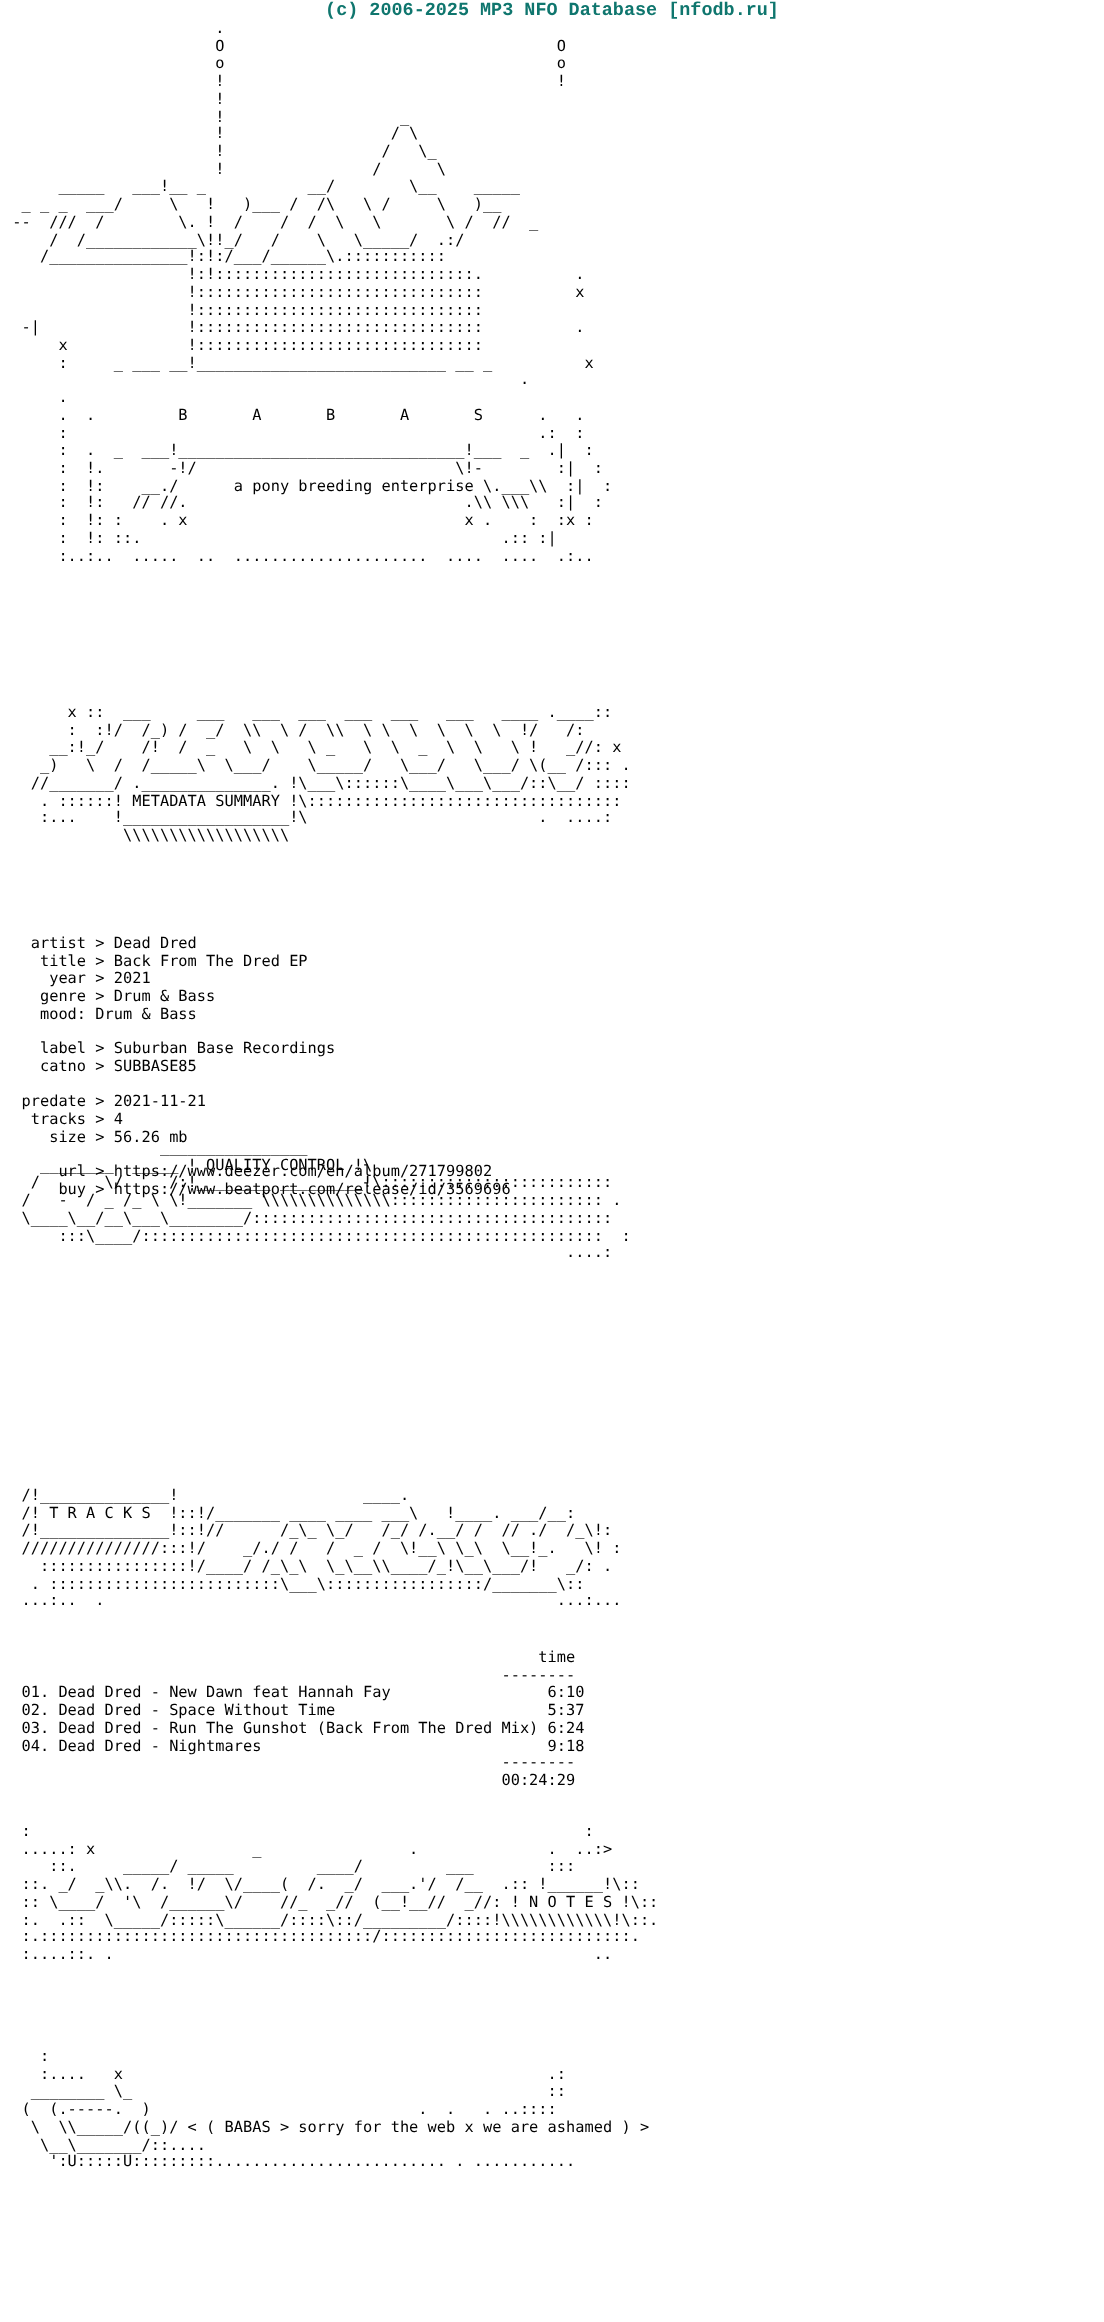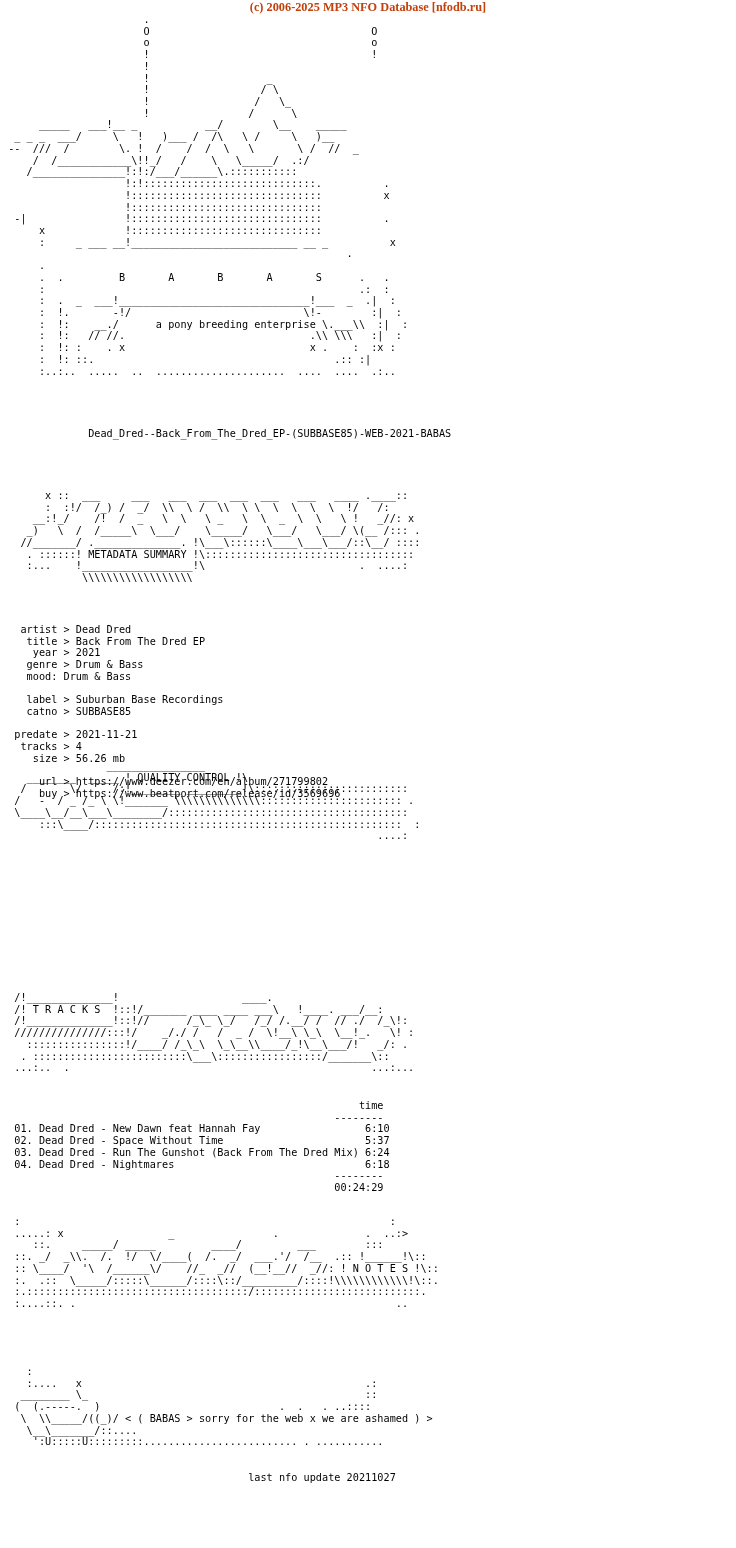--- a/index.html
+++ b/index.html
@@ -12,22 +12,22 @@
   }
   #sheet{
     position:relative;
     width:736px;
     height:1548px;
   }
   .hdr{
     position:absolute;
     top:0px; left:0px; right:0px;
     text-align:center;
-    color:#c2410c;
-    font-family:Liberation Serif, serif;
+    color:#0f766e;
+    font-family:Liberation Mono, monospace;
     font-size:12.3px;
     line-height:14px;
     font-weight:bold;
     letter-spacing:0px;
     white-space:pre;
   }
   pre.art{
     position:absolute;
     margin:0;
     padding:0;
@@ -35,21 +35,21 @@
     font-family:"DejaVu Sans Mono","Liberation Mono",monospace;
     font-size:10.2px;
     line-height:11.72px;
     letter-spacing:0.02px;
     white-space:pre;
     font-weight:normal;
   }
   
   #mainart   {top:14px;  left:2px;}
   #reltitle  {top:428px; left:2px;}
-  #metaart   {top:470px; left:2px;margin-top:20px;}
+  #metaart   {top:470px; left:2px;}
   #metatxt   {top:596px; left:2px;margin-top:28px;}
   #qcart     {top:760px; left:2px;}
   #qctxt     {top:918px; left:2px;}
   #tracksart {top:992px; left:2px;}
   #trackstxt {top:1100px;left:2px;}
   #notesart  {top:1216px;left:2px;}
   #notestxt  {top:1328px;left:2px;}
   #footart   {top:1366px;left:2px;}
   #foottxt   {top:1472px;left:2px;}
 </style>
@@ -85,21 +85,20 @@
       .  .         B       A       B       A       S      .   .
       :                                                   .:  :
       :  .  _  ___!_______________________________!___  _  .|  :
       :  !.       -!/                            \!-        :|  :
       :  !:    __./      a pony breeding enterprise \.___\\  :|  :
       :  !:   // //.                              .\\ \\\   :|  :
       :  !: :    . x                              x .    :  :x :
       :  !: ::.                                       .:: :|
       :..:..  .....  ..  .....................  ....  ....  .:..</pre>
 
-  <pre class="art" id="reltitle">              Dead_Dred--Back_From_The_Dred_EP-(SUBBASE85)-WEB-2021-BABAS</pre>
 
   <pre class="art" id="metaart">       x ::  ___     ___   ___  ___  ___  ___   ___   ____ .____::
        :  :!/  /_) /  _/  \\  \ /  \\  \ \  \  \  \  \  !/   /:
      __:!_/    /!  /  _   \  \   \ _   \  \  _  \  \   \ !   _//: x
     _)   \  /  /_____\  \___/    \_____/   \___/   \___/ \(__ /::: .
    //_______/ .______________. !\___\::::::\____\___\___/::\__/ ::::
     . ::::::! METADATA SUMMARY !\::::::::::::::::::::::::::::::::::
     :...    !__________________!\                         .  ....:
              \\\\\\\\\\\\\\\\\\</pre>
 
@@ -134,21 +133,21 @@
   ///////////////:::!/    _/./ /   /  _ /  \!__\ \_\  \__!_.   \! :
     ::::::::::::::::!/____/ /_\_\  \_\__\\____/_!\__\___/!   _/: .
    . :::::::::::::::::::::::::\___\:::::::::::::::::/_______\::
   ...:..  .                                                 ...:...</pre>
 
   <pre class="art" id="trackstxt">                                                          time
                                                       --------
   01. Dead Dred - New Dawn feat Hannah Fay                 6:10
   02. Dead Dred - Space Without Time                       5:37
   03. Dead Dred - Run The Gunshot (Back From The Dred Mix) 6:24
-  04. Dead Dred - Nightmares                               6:18
+  04. Dead Dred - Nightmares                               9:18
                                                       --------
                                                       00:24:29</pre>
 
   <pre class="art" id="notesart">  :                                                            :
   .....: x                 _                .              .  ..:&gt;
      ::.     _____/ _____         ____/         ___        :::
   ::. _/  _\\.  /.  !/  \/____(  /.  _/  ___.'/  /__  .:: !______!\::
   :: \____/  '\  /______\/    //_  _//  (__!__//  _//: ! N O T E S !\::
   :.  .::  \_____/:::::\______/::::\::/_________/::::!\\\\\\\\\\\\!\::.
   :.::::::::::::::::::::::::::::::::::::/:::::::::::::::::::::::::::.
@@ -156,15 +155,14 @@
 
 
   <pre class="art" id="footart">    :
     :....   x                                              .:
    ________ \_                                             ::
   (  (.-----.  )                             .  .   . ..::::
    \  \\_____/((_)/ &lt; ( BABAS &gt; sorry for the web x we are ashamed ) &gt;
     \__\_______/::....
      ':U:::::U:::::::::......................... . ...........</pre>
 
-  <pre class="art" id="foottxt">                                        last nfo update 20211027</pre>
 
 </div>
 
 </body></html>

